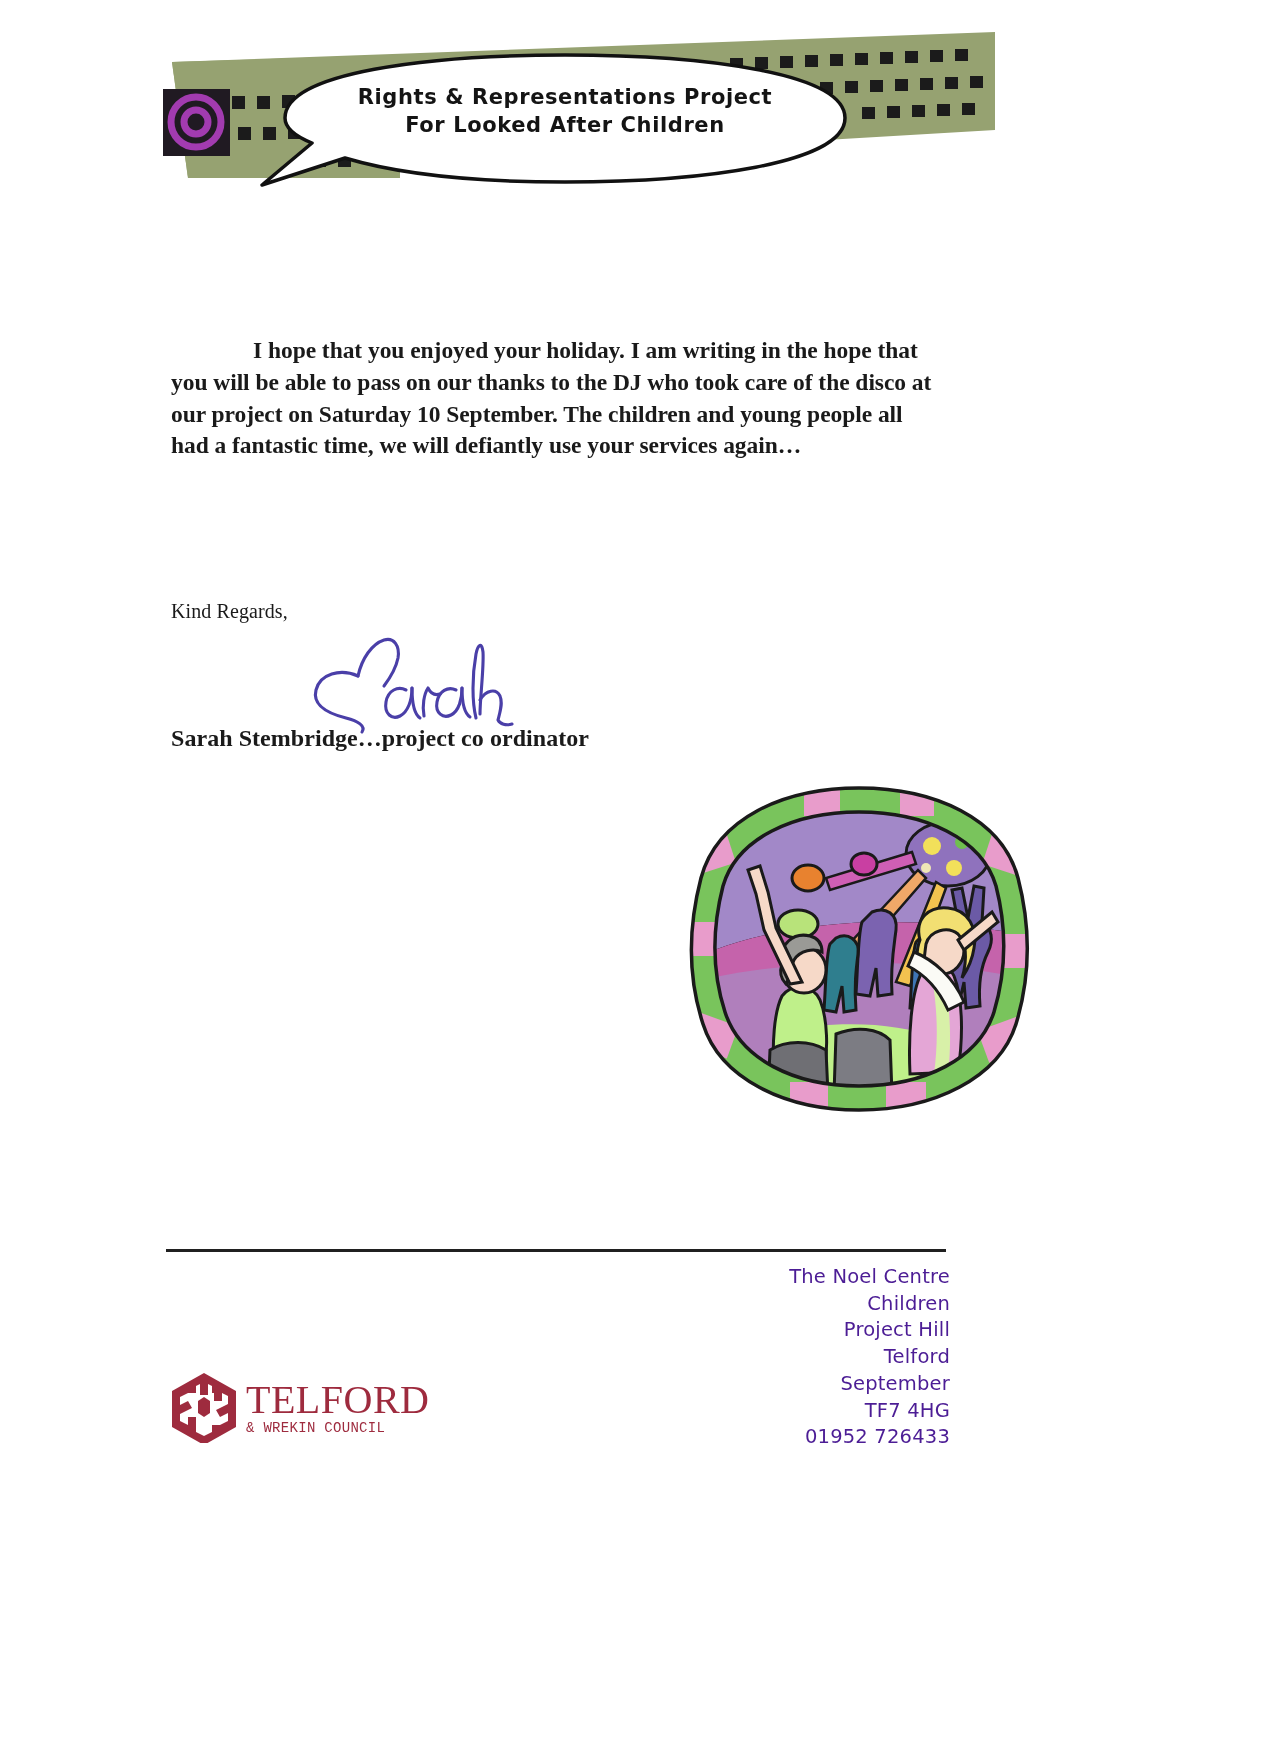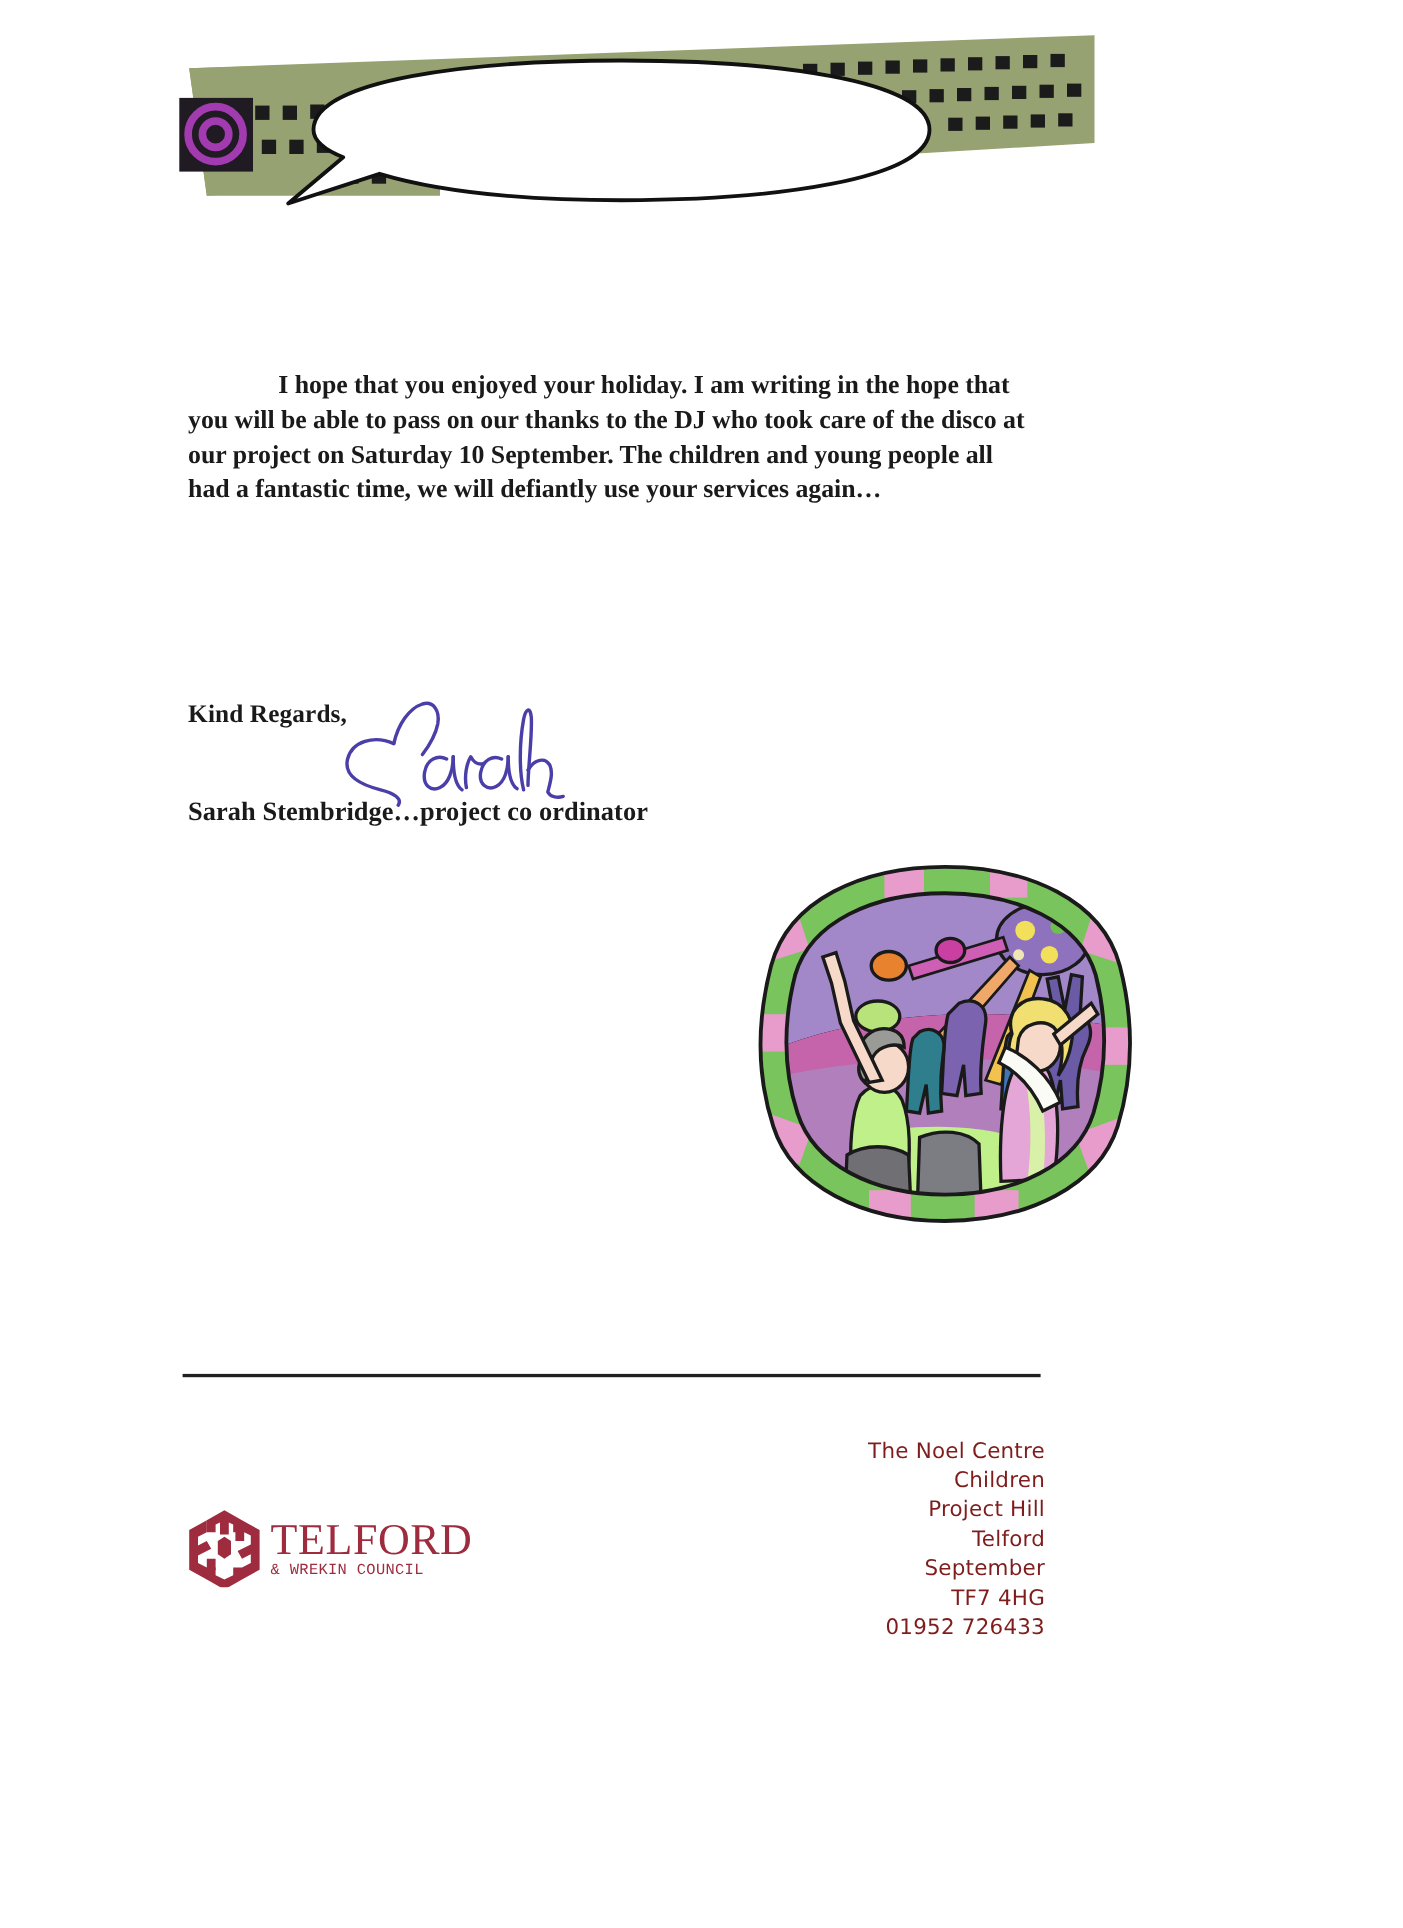--- a/index.html
+++ b/index.html
@@ -59,23 +59,23 @@
     line-height: 1.355;
     margin: 0;
     letter-spacing: -0.05px;
     text-align: left;
   }
   .para .indent { display: inline-block; width: 82px; }
 
   .signoff {
     position: absolute;
     left: 171px;
-    top: 636px;
-    font-size: 23px;
-    font-weight: bold;
+    top: 600px;
+    font-size: 20px;
+    font-weight: normal;
     letter-spacing: 0.1px;
   }
 
   #signature {
     position: absolute;
     left: 300px;
     top: 628px;
     width: 230px;
     height: 110px;
   }
@@ -110,23 +110,22 @@
     background: #202020;
   }
   #address {
     position: absolute;
     right: 325px;
     top: 1264px;
     text-align: right;
     font-family: "DejaVu Sans", "Liberation Sans", sans-serif;
     font-size: 19.5px;
     line-height: 1.37;
-    color: #7f1d1d;
+    color: #4c1d95;
     letter-spacing: 0.2px;
-    margin-top: 42px;
   }
   #address div { white-space: nowrap; }
 
   #council-logo {
     position: absolute;
     left: 168px;
     top: 1367px;
     width: 260px;
     height: 80px;
     display: flex;
@@ -207,20 +206,24 @@
     <path d="M565 55
              C 700 55, 845 72, 845 118
              C 845 164, 700 182, 565 182
              C 470 182, 395 173, 345 158
              L 262 185
              L 312 143
              C 292 135, 285 127, 285 118
              C 285 72, 430 55, 565 55 Z" fill="#ffffff" stroke="#111111" stroke-width="3.5" stroke-linejoin="round"></path>
   </svg>
 
+  <div class="bubble-text">
+    <div>Rights &amp; Representations Project</div>
+    <div>For Looked After Children</div>
+  </div>
 </div>
 
 <div id="letter-body">
   <p class="para"><span class="indent"></span><span>I hope that you enjoyed your holiday. I am writing in the hope that you will be able to pass on our thanks to the DJ who took care of the disco at our project on Saturday 10 September. The children and young people all had a fantastic time, we will defiantly use your services again…</span></p>
 </div>
 
 <div class="signoff">Kind Regards,</div>
 
 <div id="signature">
   <svg width="230" height="110" viewBox="0 0 230 110" xmlns="http://www.w3.org/2000/svg">

